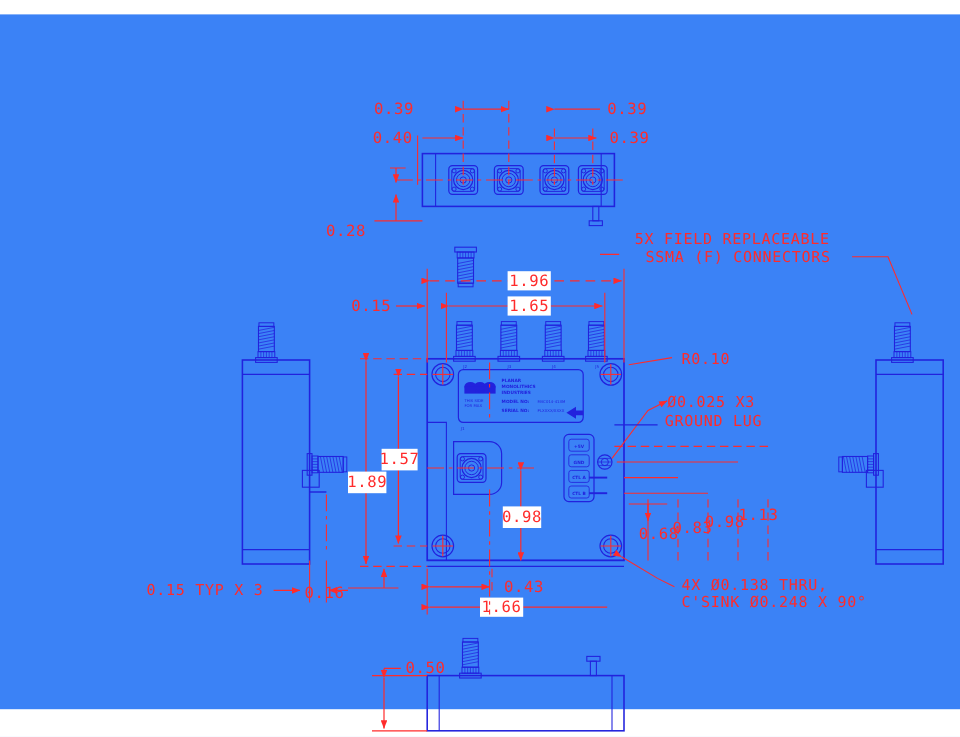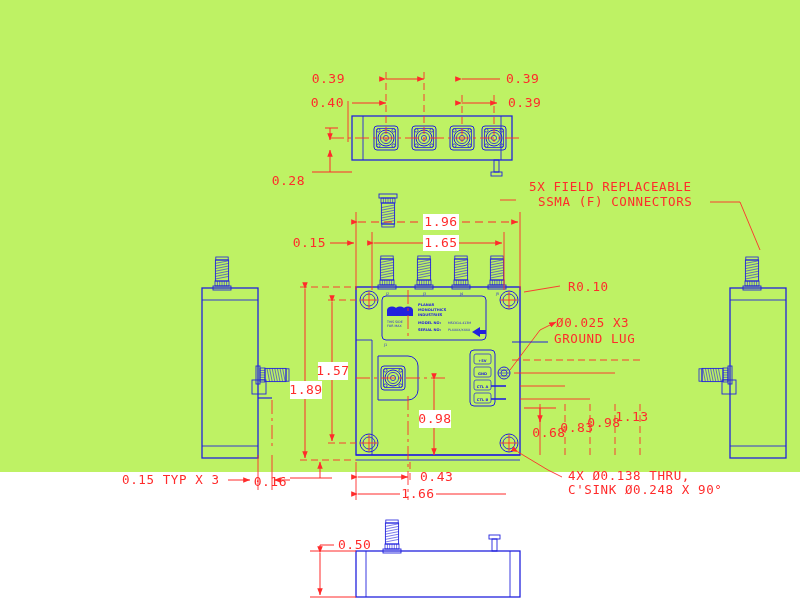--- a/index.html
+++ b/index.html
@@ -1,18 +1,18 @@
 <!DOCTYPE html>
 <html><head>
 <meta charset="utf-8">
 <style>
   html,body{margin:0;padding:0;background:#fff;}
   body{width:800px;height:614px;overflow:hidden;
        font-family:"DejaVu Sans Mono","Liberation Mono",monospace;}
-  #sheet{position:relative;width:800px;height:472px;background:#bef264;}
+  #sheet{position:relative;width:800px;height:579px;background:#3b82f6;margin-top:12px;}
   svg{display:block;}
   .dimtxt{font-family:"DejaVu Sans Mono","Liberation Mono",monospace;
           font-size:13px;fill:#ff2b2b;letter-spacing:.5px;}
   .notetxt{font-family:"DejaVu Sans Mono","Liberation Mono",monospace;
            font-size:12.5px;fill:#ff2b2b;letter-spacing:.6px;}
   .lbl{font-family:"DejaVu Sans","Liberation Sans",sans-serif;
        font-size:3.6px;fill:#2222dd;font-weight:bold;}
   .lbl2{font-family:"DejaVu Sans","Liberation Sans",sans-serif;
         font-size:3.2px;fill:#2222dd;}
   .port{font-family:"DejaVu Sans","Liberation Sans",sans-serif;

